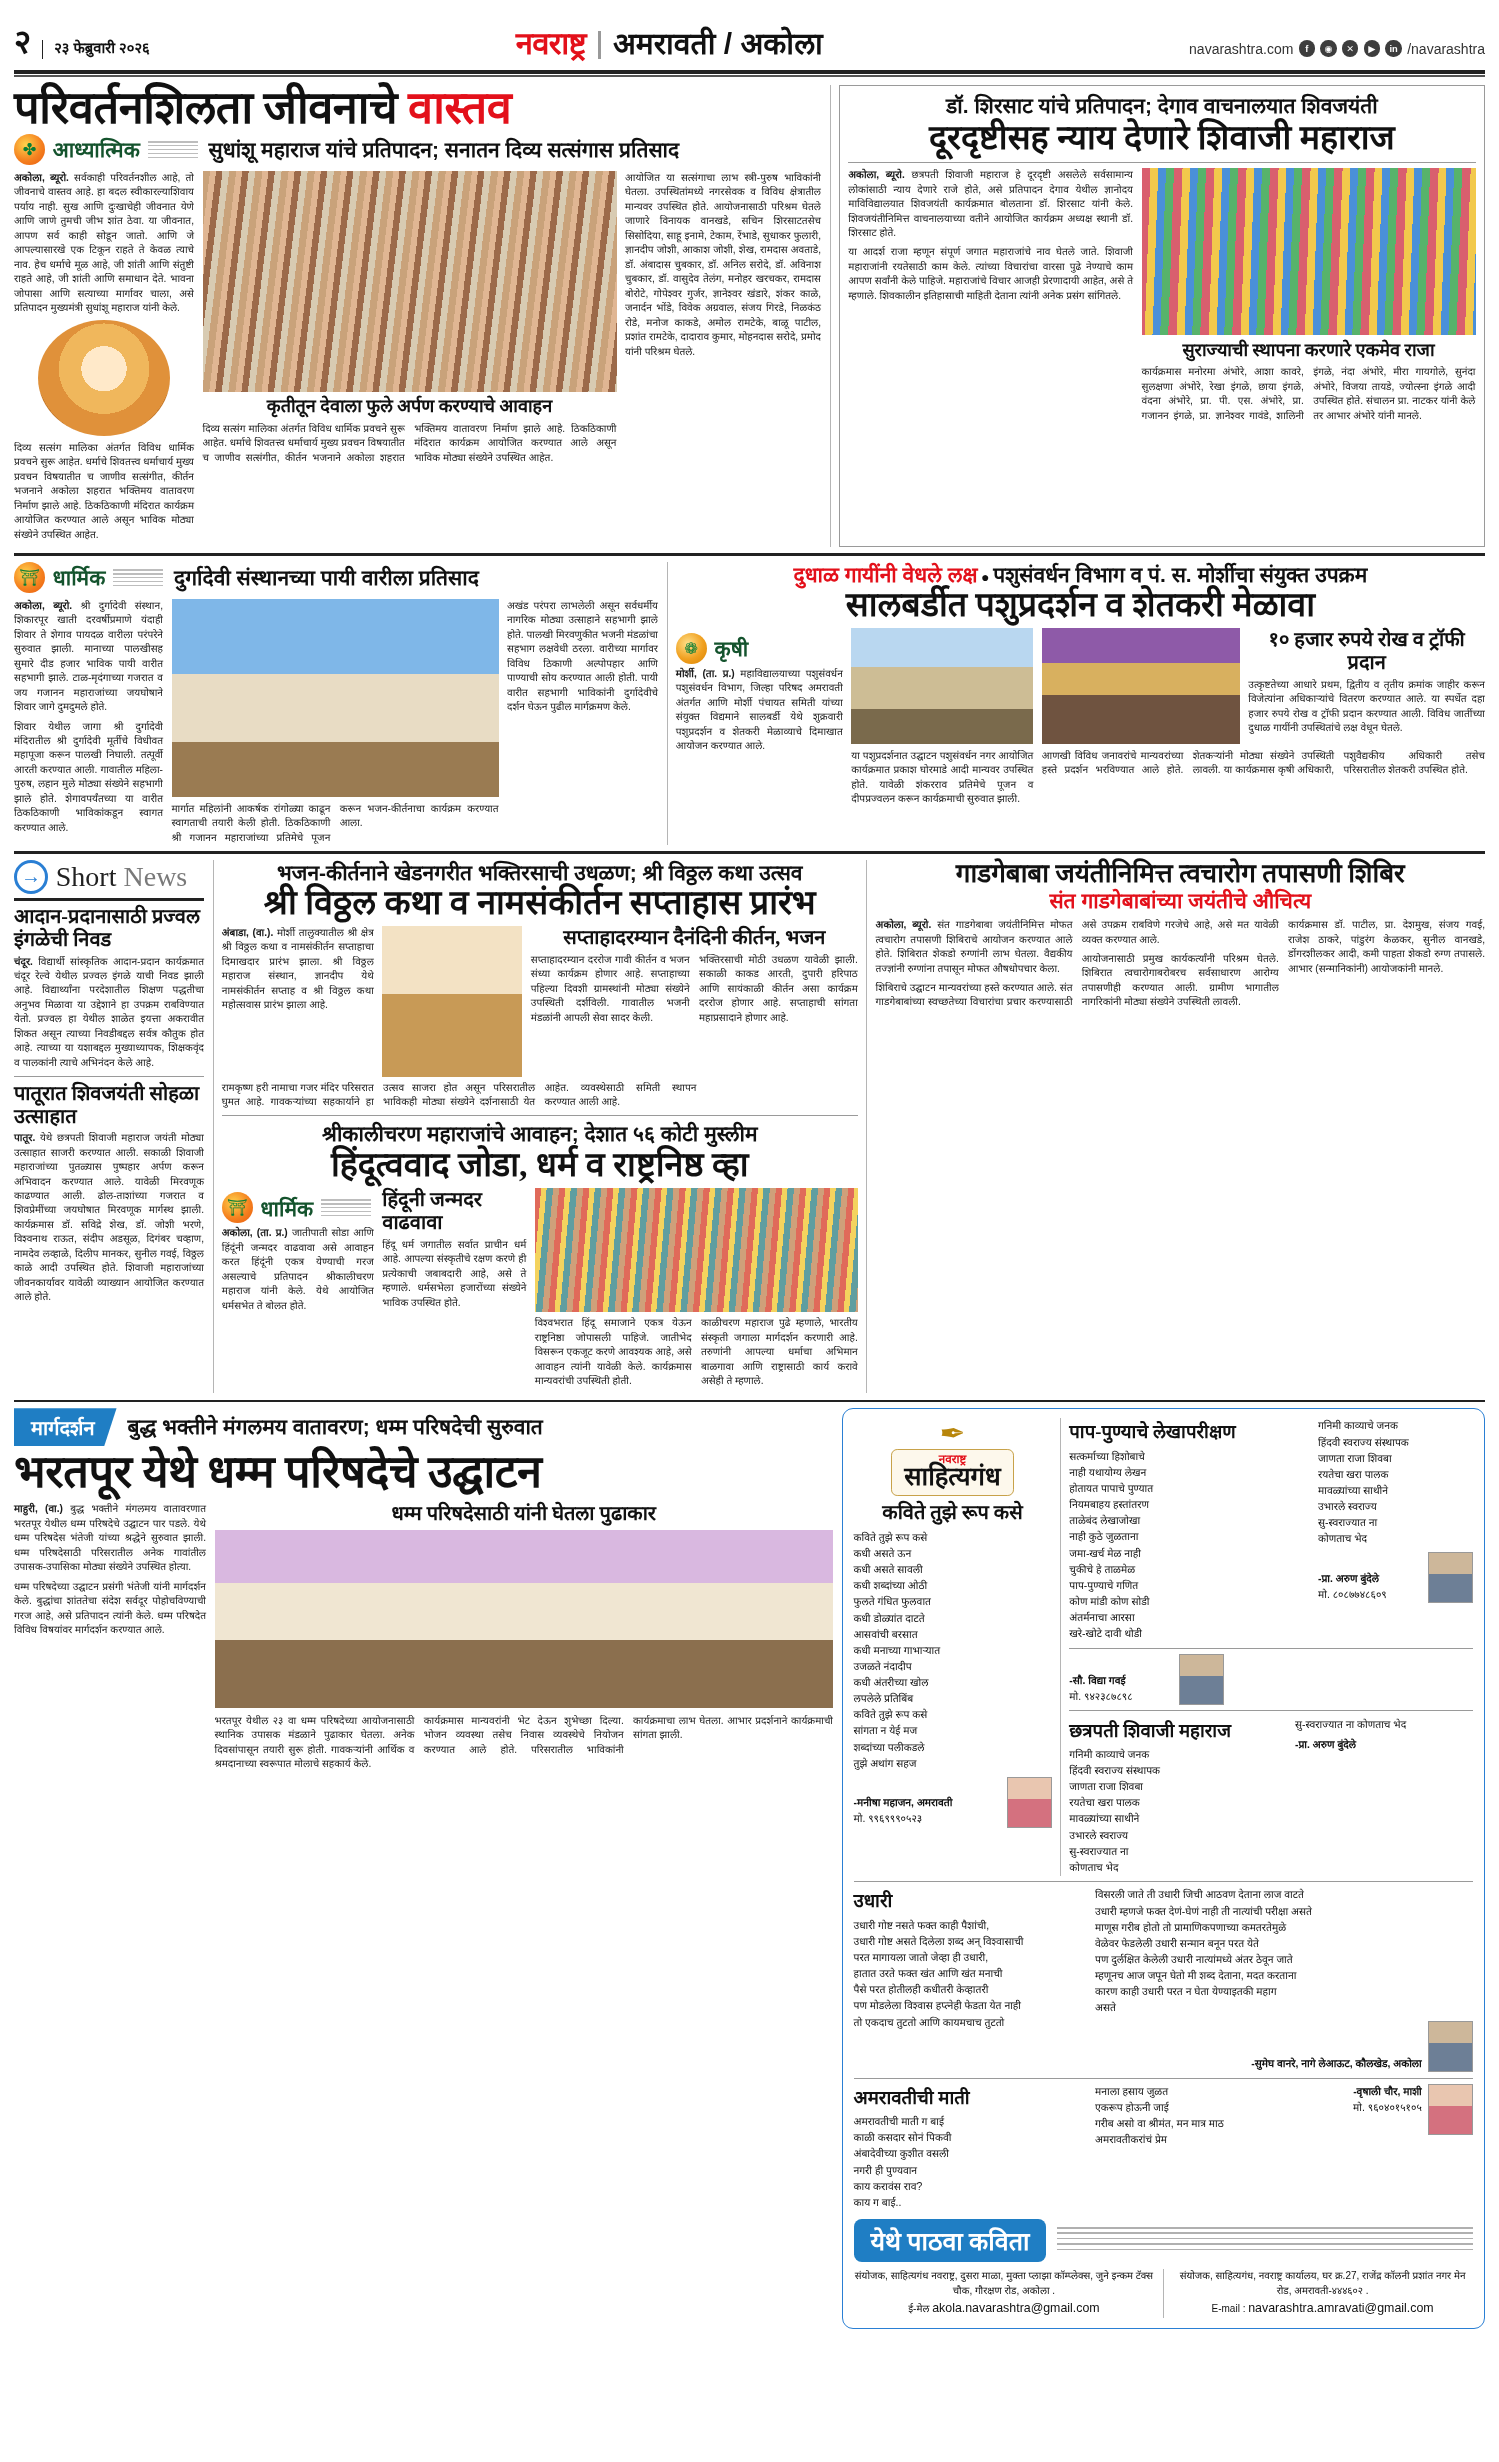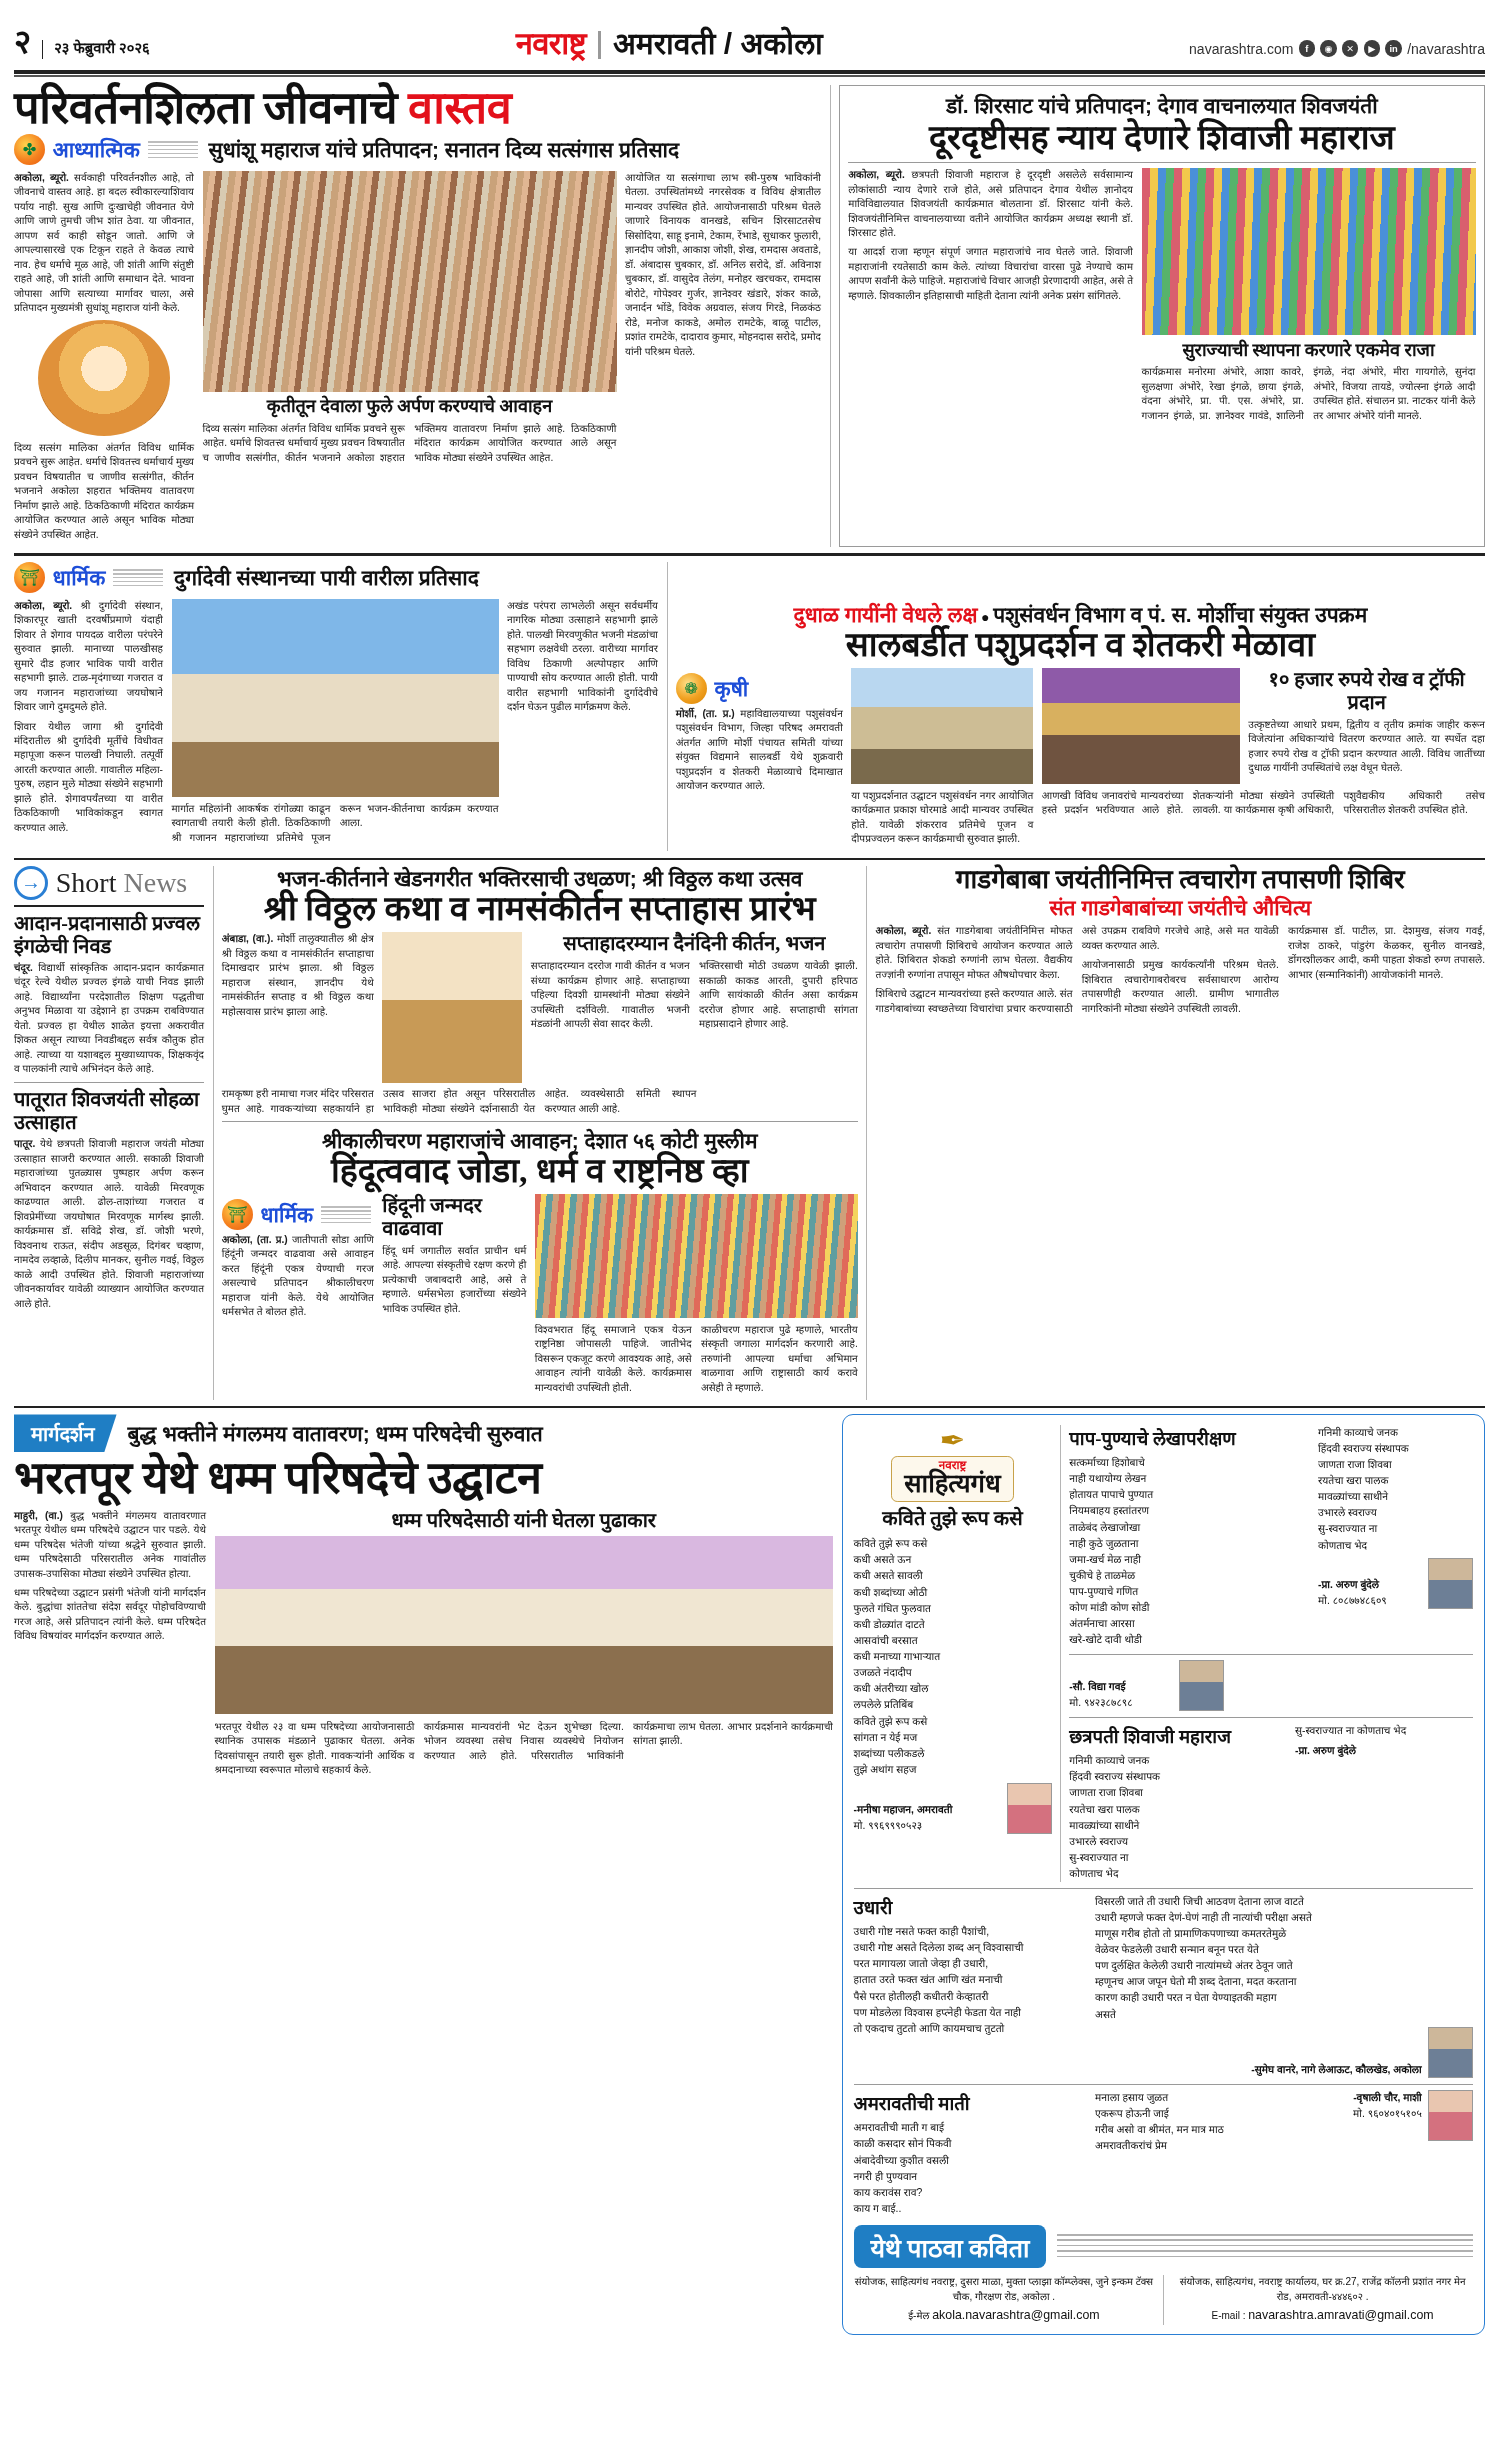--- a/index.html
+++ b/index.html
@@ -54,21 +54,21 @@
              font-family:"Liberation Serif", serif; padding:4.7px 3.1px; }
   .hr-dark { height:2.3px; background:#222; margin:6.2px 0; }
   .hr-light { height:0.8px; background:#9a9a9a; margin:5.4px 0; }
   .vr { width:0.8px; background:#b5b5b5; }
 
   
   .badge-row { display:flex; align-items:center; gap:7.8px; margin:4.7px 0 3.1px; }
   .badge-ico { width:31px; height:31px; border-radius:50%;
      background:radial-gradient(circle at 38% 35%, #ffd34d 0%, #f58220 55%, #e8590c 100%);
      display:flex; align-items:center; justify-content:center; color:#0a7d35; font-size:16.3px; }
-  .badge-txt { font-size:21px; font-weight:bold; color:#1d4ed8; font-family:"Liberation Serif", serif; }
+  .badge-txt { font-size:21px; font-weight:bold; color:#14532d; font-family:"Liberation Serif", serif; }
   .badge-lines { flex:0 0 50px; height:17px;
      background:repeating-linear-gradient(to bottom,#bdbdbd 0 1.6px,transparent 1.6px 3.9px); }
 
   
   .photo { position:relative; overflow:hidden; background:#ccc; }
   .ph-crowd   { background:
       repeating-linear-gradient(97deg,#c9a27a 0 7px,#e0b693 7px 13px,#9c6a4a 13px 19.4px,#d8cbb2 19.4px 26px),
       linear-gradient(#b9cfae,#8fb07e); }
   .ph-group   { background:
       repeating-linear-gradient(92deg,#d95f6e 0 8.5px,#f2c94c 8.5px 16.3px,#4a90d9 16.3px 24px,#57b36b 24px 32px),
@@ -259,21 +259,21 @@
         <div class="col" style="flex:0 0 151px;">
           <div class="bodytext">
             <p>अखंड परंपरा लाभलेली असून सर्वधर्मीय नागरिक मोठ्या उत्साहाने सहभागी झाले होते. पालखी मिरवणुकीत भजनी मंडळांचा सहभाग लक्षवेधी ठरला. वारीच्या मार्गावर विविध ठिकाणी अल्पोपहार आणि पाण्याची सोय करण्यात आली होती. पायी वारीत सहभागी भाविकांनी दुर्गादेवीचे दर्शन घेऊन पुढील मार्गक्रमण केले.</p>
           </div>
         </div>
       </div>
     </div>
 
     <div class="vr"></div>
 
-    <div style="flex:1;margin-top:40px;">
+    <div style="flex:1;">
       <div style="text-align:center;">
         <span class="kicker kicker-red">दुधाळ गायींनी वेधले लक्ष</span>
         <span style="font-size:14px;"> ● </span>
         <span class="kicker">पशुसंवर्धन विभाग व पं. स. मोर्शीचा संयुक्त उपक्रम</span>
       </div>
       <div class="hl-lg" style="text-align:center;">सालबर्डीत पशुप्रदर्शन व शेतकरी मेळावा</div>
       <div class="flexrow" style="margin-top:4.7px;">
         <div style="flex:0 0 167px;">
           <div class="badge-row">
             <div class="badge-ico" style="background:radial-gradient(circle at 38% 35%,#ffe08a 0%,#f0a020 55%,#d98200 100%);">❁</div>

